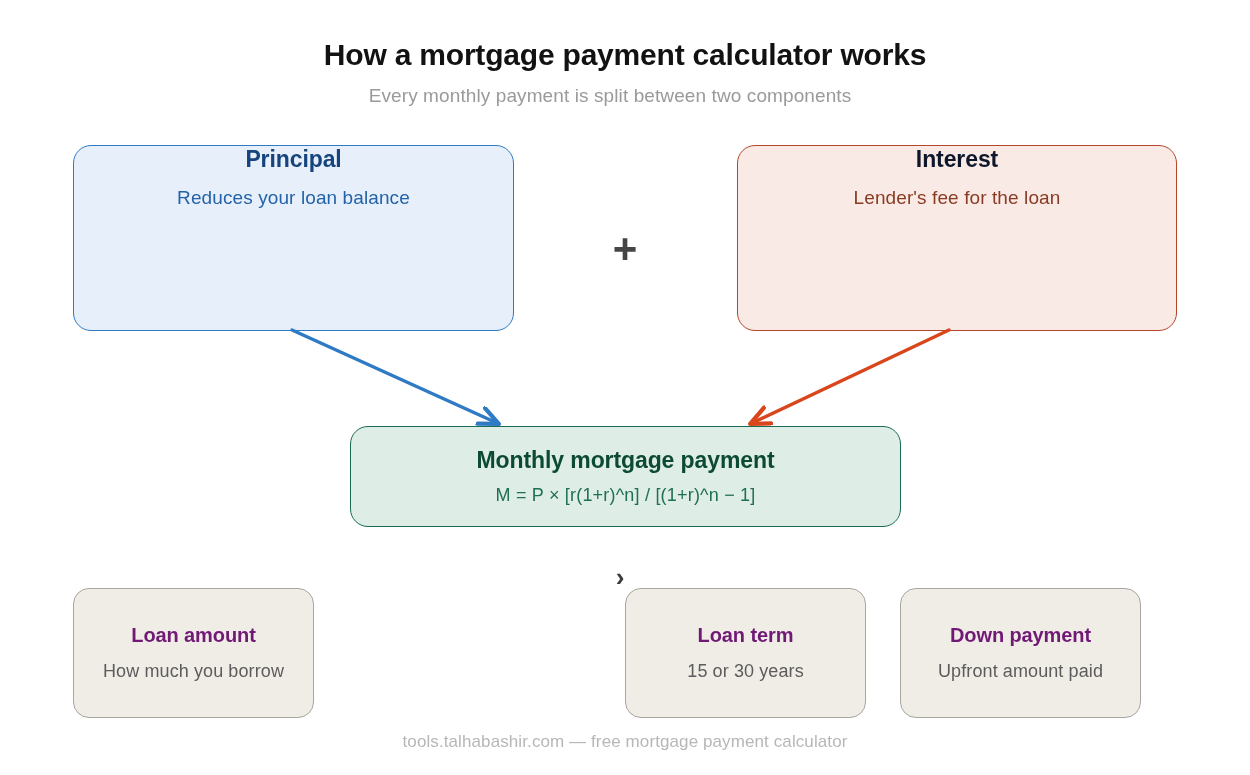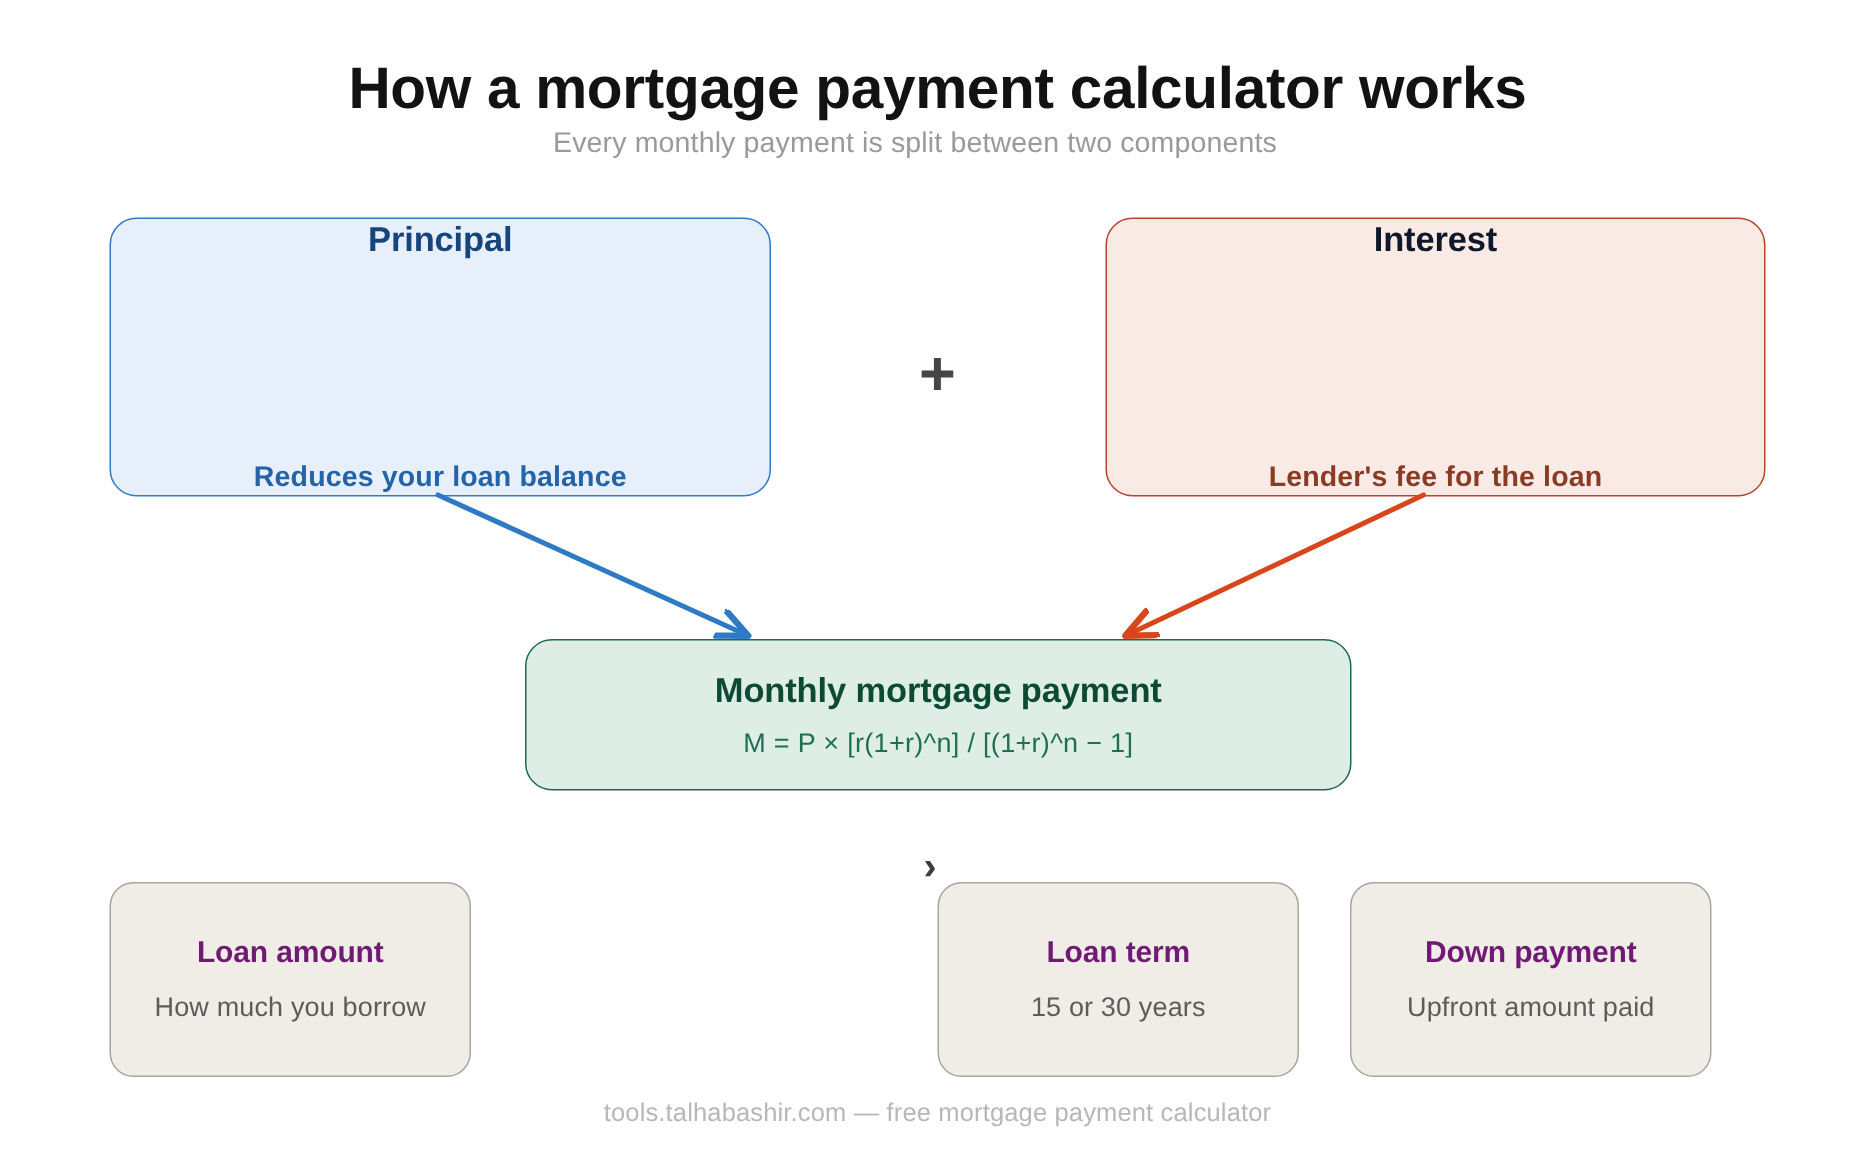--- a/index.html
+++ b/index.html
@@ -22,21 +22,21 @@
     height: 775px;
   }
 
   
   #page-title {
     position: absolute;
     left: 0;
     top: 38px;
     width: 1250px;
     text-align: center;
-    font-size: 39px;
+    font-size: 30px;
     font-weight: bold;
     color: #121212;
     letter-spacing: -0.2px;
   }
   #page-subtitle {
     position: absolute;
     left: 0;
     top: 85px;
     width: 1220px;
     text-align: center;
@@ -47,30 +47,31 @@
   }
 
   
   .comp-box {
     position: absolute;
     border-radius: 18px;
     box-sizing: border-box;
     display: flex;
     flex-direction: column;
     align-items: center;
-    justify-content: space-between;
+    justify-content: flex-start;
   }
   .comp-title {
     font-size: 23px;
     font-weight: bold;
     letter-spacing: -0.1px;
   }
   .comp-sub {
     font-size: 19px;
-    font-weight: bold;
+    font-weight: normal;
+    margin-top: 14px;
     letter-spacing: 0.1px;
   }
 
   #box-principal {
     left: 73px;
     top: 145px;
     width: 441px;
     height: 186px;
     background: #e6effa;
     border: 1.6px solid #2f7ac4;

